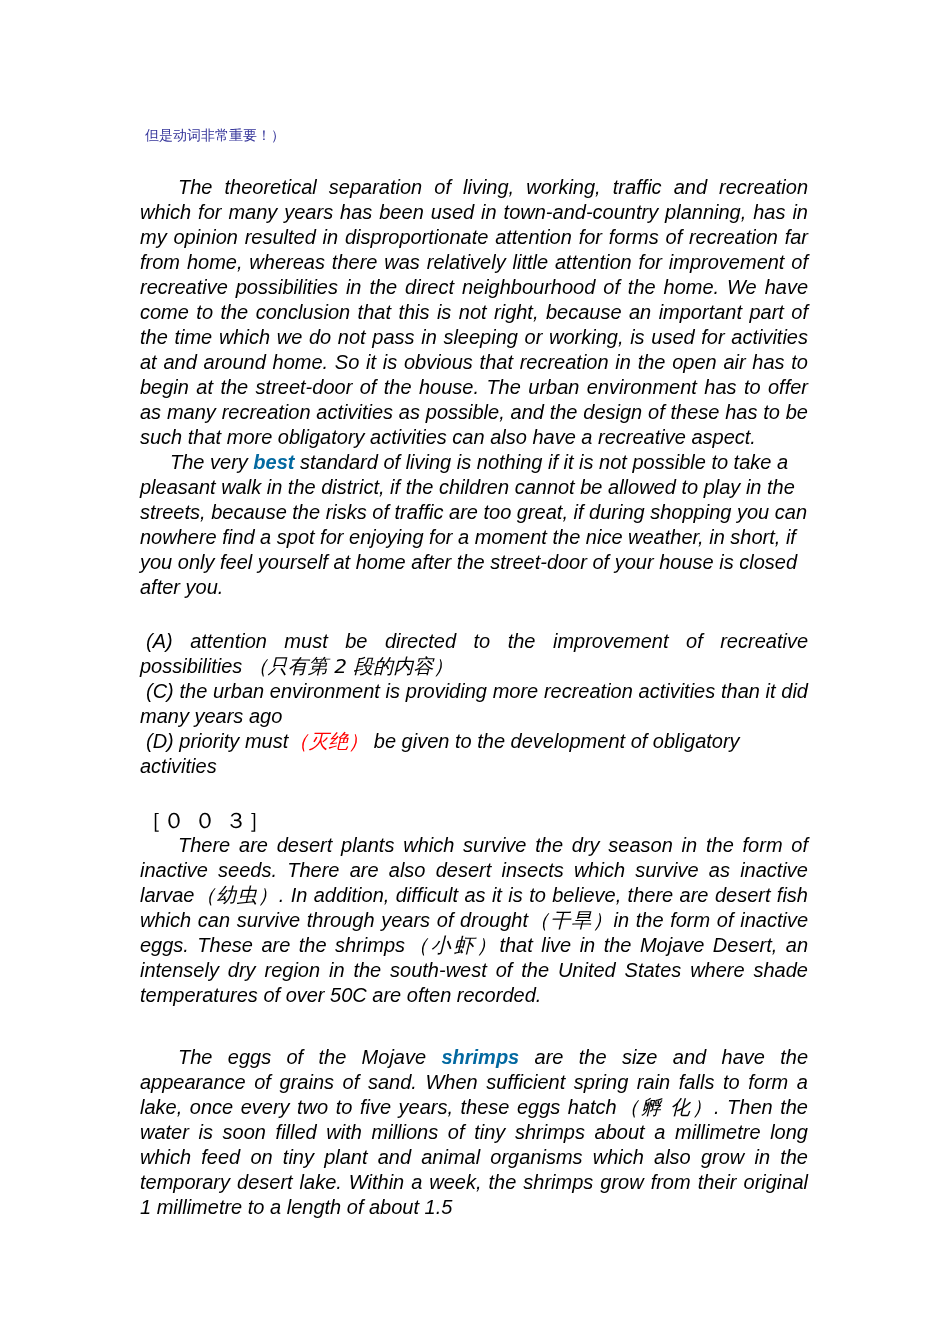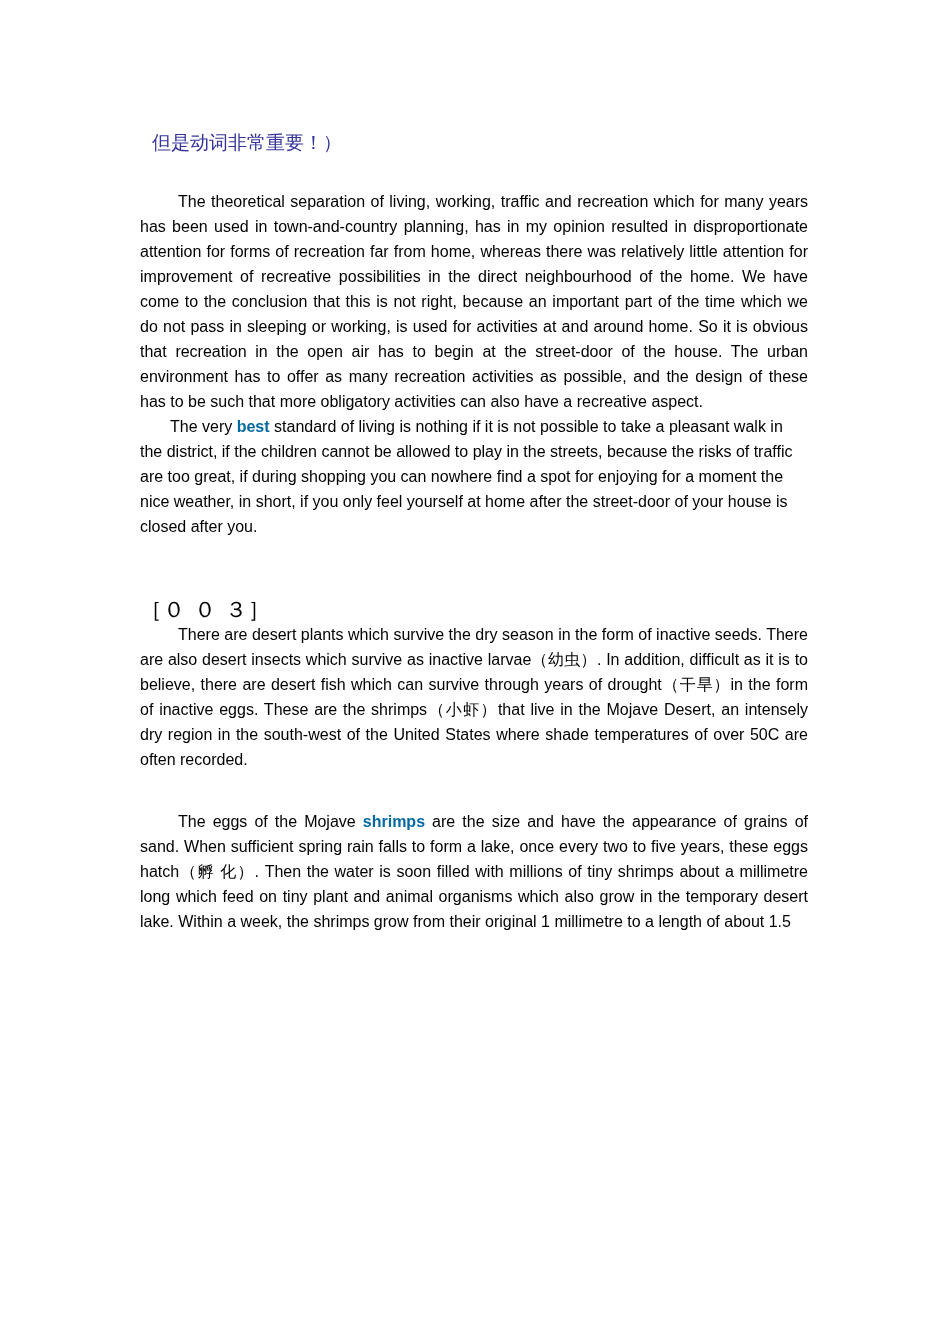--- a/index.html
+++ b/index.html
@@ -24,42 +24,43 @@
     background: #ffffff;
   }
   .content {
     position: absolute;
     left: 140px;
     top: 118px;
     width: 668px;
   }
   
   .blk {
-    font-size: 16px;
+    font-size: 20px;
     line-height: 25.0px;
     margin: 0;
     text-align: left;
     word-spacing: normal;
+    font-style: italic;
   }
   .justify {
     text-align: justify;
     text-align-last: left;
   }
   .indent {
     text-indent: 38px;
   }
   .indent-sm {
     text-indent: 30px;
   }
   .cn-head {
     color: #333399;
-    font-size: 19px;
+    font-size: 14px;
     line-height: 24px;
     font-family: "DejaVu Sans", "Liberation Sans", sans-serif;
-    margin: 12px;
+    margin: 5px;
   }
   .red {
     color: #0369a1;
     font-weight: bold;
   }
   .red-plain {
     color: #ff0000;
     font-weight: normal;
   }
   .cn {
@@ -89,23 +90,26 @@
 
     <div class="sp-gap"></div>
 
     <p class="blk justify indent">The theoretical separation of living, working, traffic and recreation which for many years has been used in town-and-country planning, has in my opinion resulted in disproportionate attention for forms of recreation far from home, whereas there was relatively little attention for improvement of recreative possibilities in the direct neighbourhood of the home. We have come to the conclusion that this is not right, because an important part of the time which we do not pass in sleeping or working, is used for activities at and around home. So it is obvious that recreation in the open air has to begin at the street-door of the house. The urban environment has to offer as many recreation activities as possible, and the design of these has to be such that more obligatory activities can also have a recreative aspect.</p>
 
     <p class="blk indent-sm"><span>The very </span><span class="red">best</span><span> standard of living is nothing if it is not possible to take a pleasant walk in the district, if the children cannot be allowed to play in the streets, because the risks of traffic are too great, if during shopping you can nowhere find a spot for enjoying for a moment the nice weather, in short, if you only feel yourself at home after the street-door of your house is closed after you.</span></p>
 
     <div class="sp-gap-lg"></div>
 
 
+    <p class="blk justify opt"><span>(A)</span><span> attention must be directed to the improvement of recreative possibilities </span><span class="cn">（只有第 2 段的内容）</span></p>
 
 
+    <p class="blk justify opt"><span>(C)</span><span> the urban environment is providing more recreation activities than it did many years ago</span></p>
 
+    <p class="blk opt"><span>(D)</span><span> priority must</span><span class="cn red-plain">（灭绝）</span><span> be given to the development of obligatory activities</span></p>
 
     <div class="sp-gap-lg"></div>
 
     <p class="marker">［０ ０ ３］</p>
 
     <p class="blk justify indent">There are desert plants which survive the dry season in the form of inactive seeds. There are also desert insects which survive as inactive larvae（幼虫）. In addition, difficult as it is to believe, there are desert fish which can survive through years of drought（干旱）in the form of inactive eggs. These are the shrimps（小虾）that live in the Mojave Desert, an intensely dry region in the south-west of the United States where shade temperatures of over 50C are often recorded.</p>
 
     <div class="sp-gap-xl"></div>
 
     <p class="blk justify indent"><span>The eggs of the Mojave </span><span class="red">shrimps</span><span> are the size and have the appearance of grains of sand. When sufficient spring rain falls to form a lake, once every two to five years, these eggs hatch（孵 化）. Then the water is soon filled with millions of  tiny shrimps about a millimetre long which feed on tiny plant and animal organisms which also grow in the temporary desert lake. Within a week, the shrimps grow from their original 1 millimetre to a length of about 1.5</span></p>

